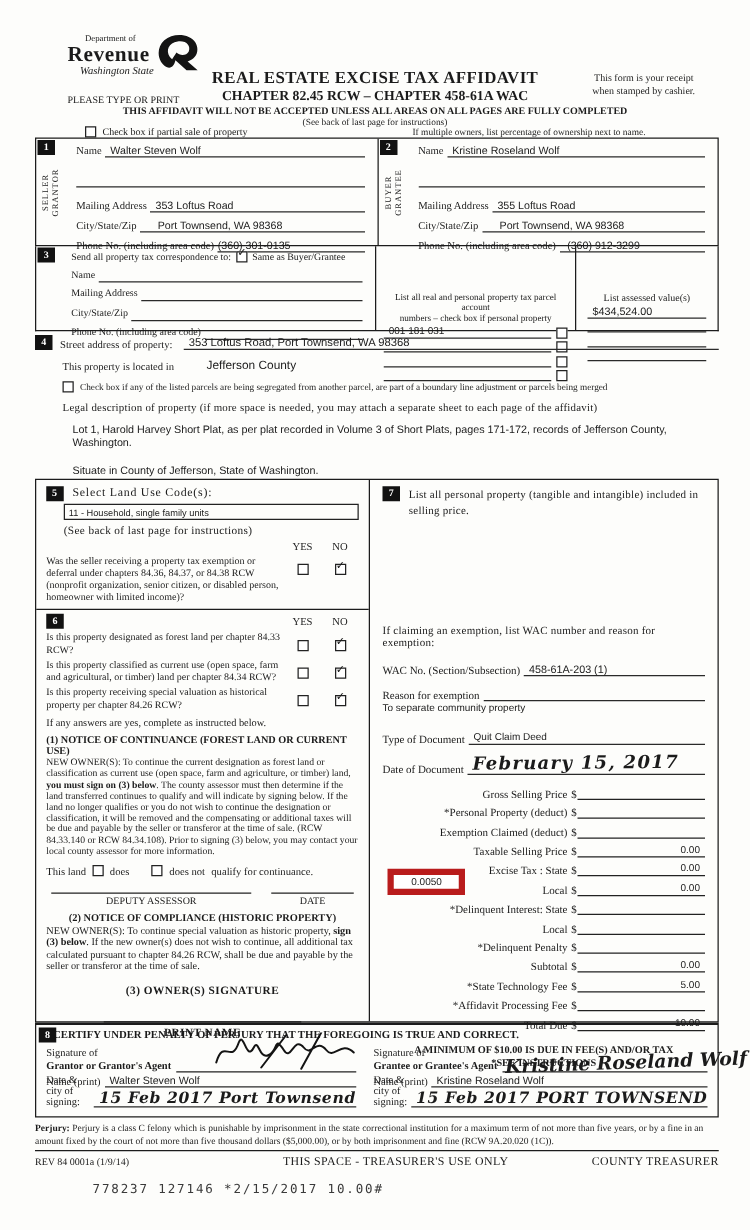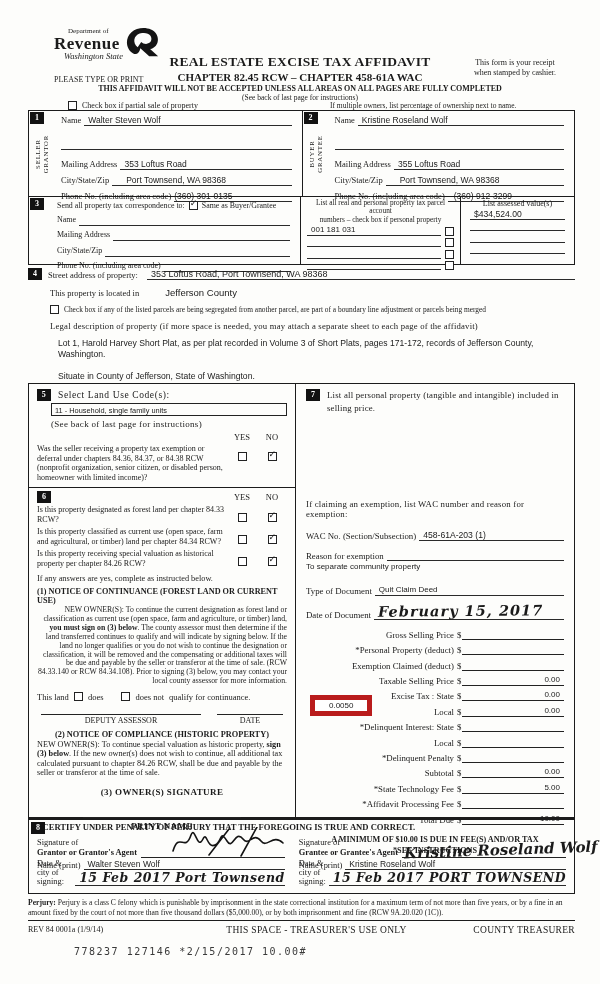--- a/index.html
+++ b/index.html
@@ -52,21 +52,21 @@
   .vside { position:absolute; left:-1px; top:50%; transform:translateY(-50%) rotate(-90deg); transform-origin:center;
     width:56px; margin-left:-14px; text-align:center; font-size:6.8px; letter-spacing:0.8px; line-height:1.25; }
 
   
   .box3 { position:absolute; left:28px; top:197px; width:547px; height:68px; border:1.5px solid #1c1c1c; border-top:none; display:flex; }
   .b3c1 { position:relative; width:272px; border-right:1.2px solid #1c1c1c; padding:4px 10px 2px 28px; }
   .b3c1 .badge { position:absolute; left:1px; top:1px; }
   .send-row { display:flex; align-items:center; gap:4px; font-size:7.9px; }
   .b3c1 .frow { font-size:8px; margin-top:4.5px; }
   .b3c2 { width:160px; border-right:1.2px solid #1c1c1c; padding:2px 6px 2px 6px; font-size:7.3px; }
-  .b3c2-head, .b3c3-head { text-align:center; line-height:1.15; }
+  .b3c2-head, .b3c3-head { text-align:center; line-height:1.15;margin-top:35px; }
   .prow { display:flex; align-items:flex-end; gap:4px; height:11.5px; }
   .prow .fill { margin-left:0; font-size:8px; }
   .b3c3 { flex:1; padding:2px 9px; font-size:8px; }
   .vrow { height:11.5px; display:flex; align-items:flex-end; }
   .vrow .fill { margin-left:0; font-size:8.6px; }
 
   
   .sec4 { position:absolute; left:28px; top:268px; width:547px; }
   .s4-street { display:flex; align-items:flex-end; font-size:8.5px; gap:6px; }
   .s4-located { margin:7px 0 0 22px; font-size:8.5px; display:flex; gap:26px; align-items:flex-end; }
@@ -92,21 +92,21 @@
   .q-row { display:flex; margin-top:2px; }
   .q-text { flex:1; font-size:8px; line-height:1.2; }
   .q-cbs { display:flex; }
   .q-cbs .yn-cell { padding-top:2px; }
 
   .s6 { margin:5px -8px 0 -8px; border-top:1.2px solid #1c1c1c; padding:3px 8px 0 8px; }
   .s6-head { display:flex; align-items:center; font-size:8.5px; }
   .s6-head .sp { flex:1; }
   .ifyes { font-size:8.3px; margin-top:5px; }
   .n1-title { font-size:8.2px; font-weight:bold; margin-top:4px; }
-  .n1-body { font-size:7.75px; line-height:1.14; margin-top:1px;text-align:right; }
+  .n1-body { font-size:7.75px; line-height:1.14; margin-top:1px; }
   .land-row { display:flex; align-items:center; gap:5px; font-size:8.5px; margin-top:6px; }
   .sig-ln-row { display:flex; gap:16px; margin-top:12px; padding:0 4px; }
   .sig-ln { border-top:1px solid #222; text-align:center; font-size:8px; padding-top:1px; }
   .sig-ln.da { flex:1.7; } .sig-ln.dt { flex:0.7; }
   .n2-title { font-size:8.3px; font-weight:bold; text-align:center; margin-top:5px; }
   .n2-body { font-size:8.2px; line-height:1.15; margin-top:1px; }
   .owners-sig { font-size:9px; font-weight:bold; text-align:center; margin-top:9px; letter-spacing:0.4px; }
   .print-line { width:158px; margin:20px auto 0 auto; border-top:1px solid #222; }
   .print-name { font-size:9px; font-weight:bold; text-align:center; margin-top:3px; letter-spacing:0.4px; }
 

